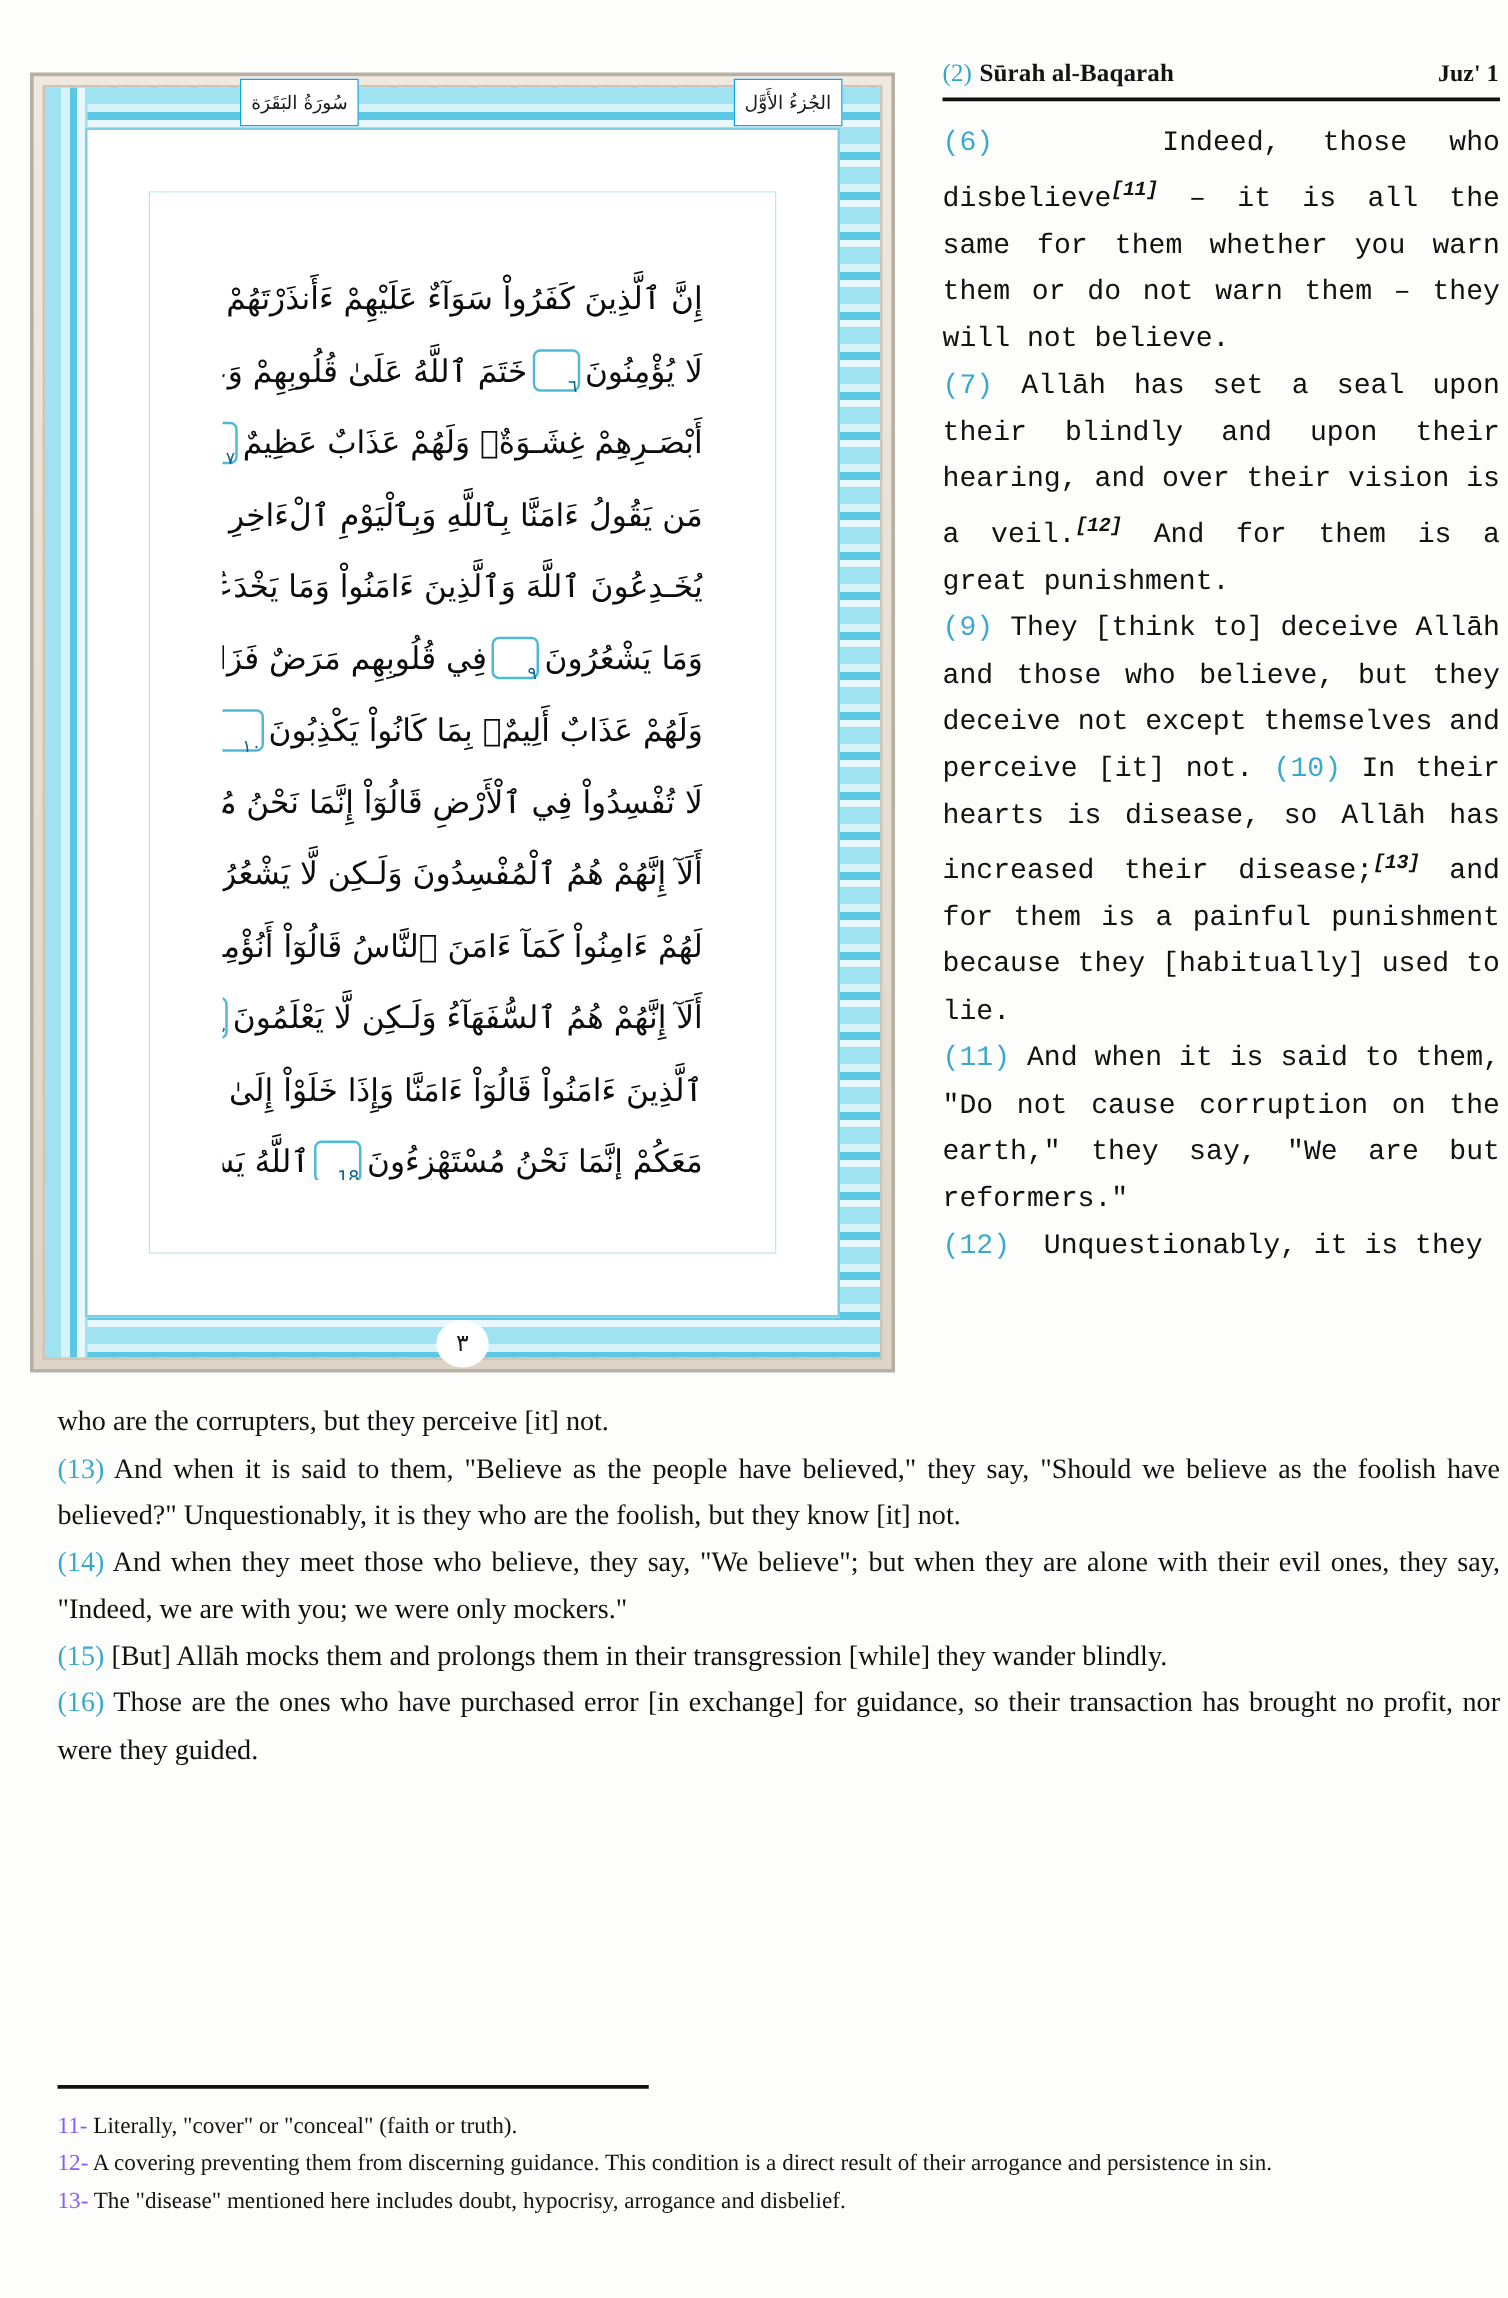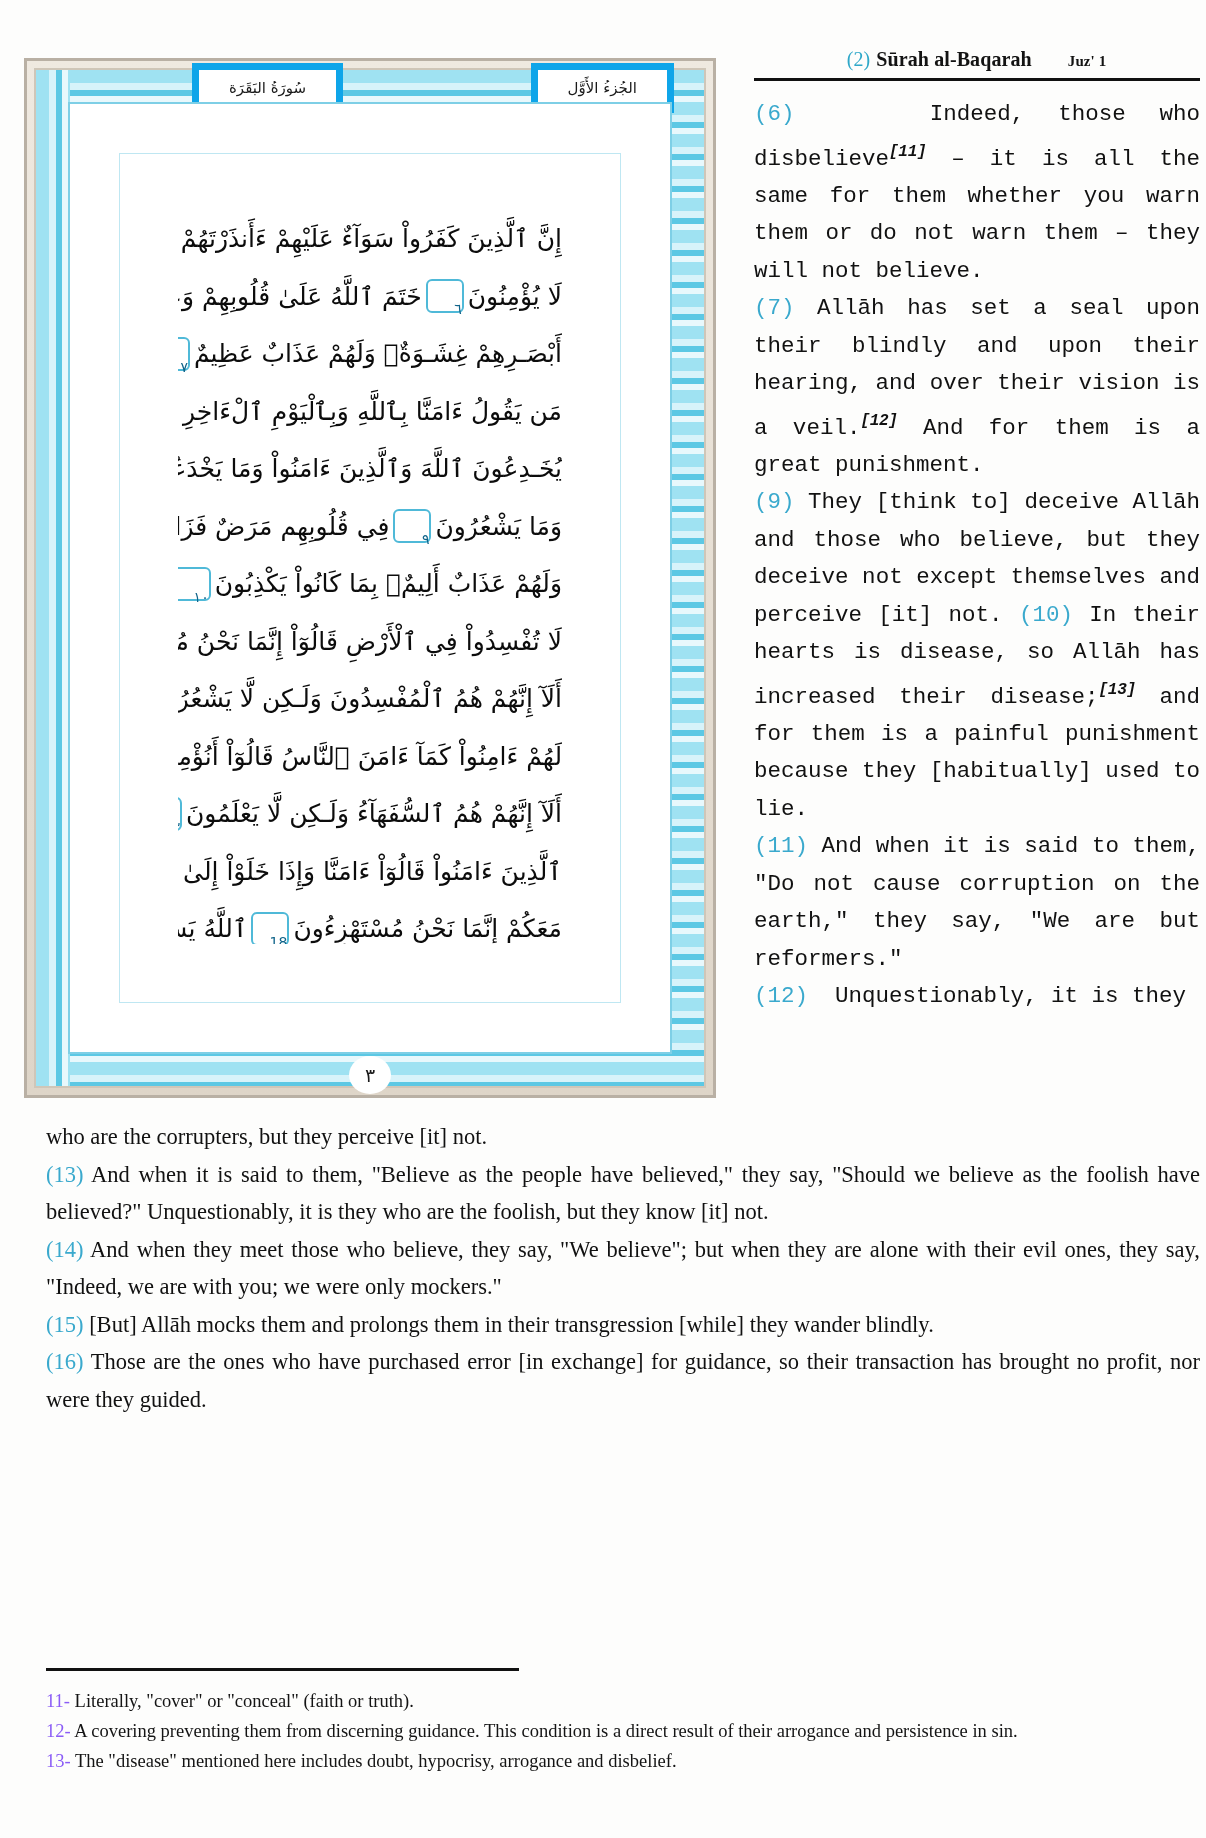--- a/index.html
+++ b/index.html
@@ -26,32 +26,32 @@
   .header {
     position: absolute;
     left: 754px;
     top: 48px;
     width: 445px;
     height: 34px;
   }
   .header-inner {
     display: flex;
     align-items: baseline;
-    justify-content: center;
+    justify-content: space-between;
     font-size: 20px;
     font-weight: bold;
     letter-spacing: .1px;
   }
   .surah-num {
     color: #2fa8c9;
     font-weight: normal;
     margin-right: 6px;
   }
   .surah-title { color: #131313; }
-  .juz-label { color: #131313; font-weight: bold; font-size: 15px; margin-left: 36px; }
+  .juz-label { color: #131313; font-weight: bold; font-size: 19px; margin-left: 36px; }
   .header-rule {
     position: absolute;
     left: 754px;
     top: 78px;
     width: 446px;
     height: 3px;
     background: #111;
   }
 
   
@@ -113,25 +113,25 @@
     border: 1px solid #bfe7f2;
     box-sizing: border-box;
   }
 
   
   .cartouche {
     position: absolute;
     top: 5px;
     height: 36px;
     background: #ffffff;
-    border: 7px solid #0ea5e9;
+    border: 1px solid #0ea5e9;
     display: flex;
     align-items: center;
     justify-content: center;
-    padding: 0 30px;
+    padding: 0 8px;
     font-family: "DejaVu Sans", sans-serif;
     font-size: 15px;
     color: #1a1a1a;
     direction: rtl;
     white-space: nowrap;
   }
   .cartouche-surah { left: 168px; }
   .cartouche-juz  { right: 42px; }
 
   

